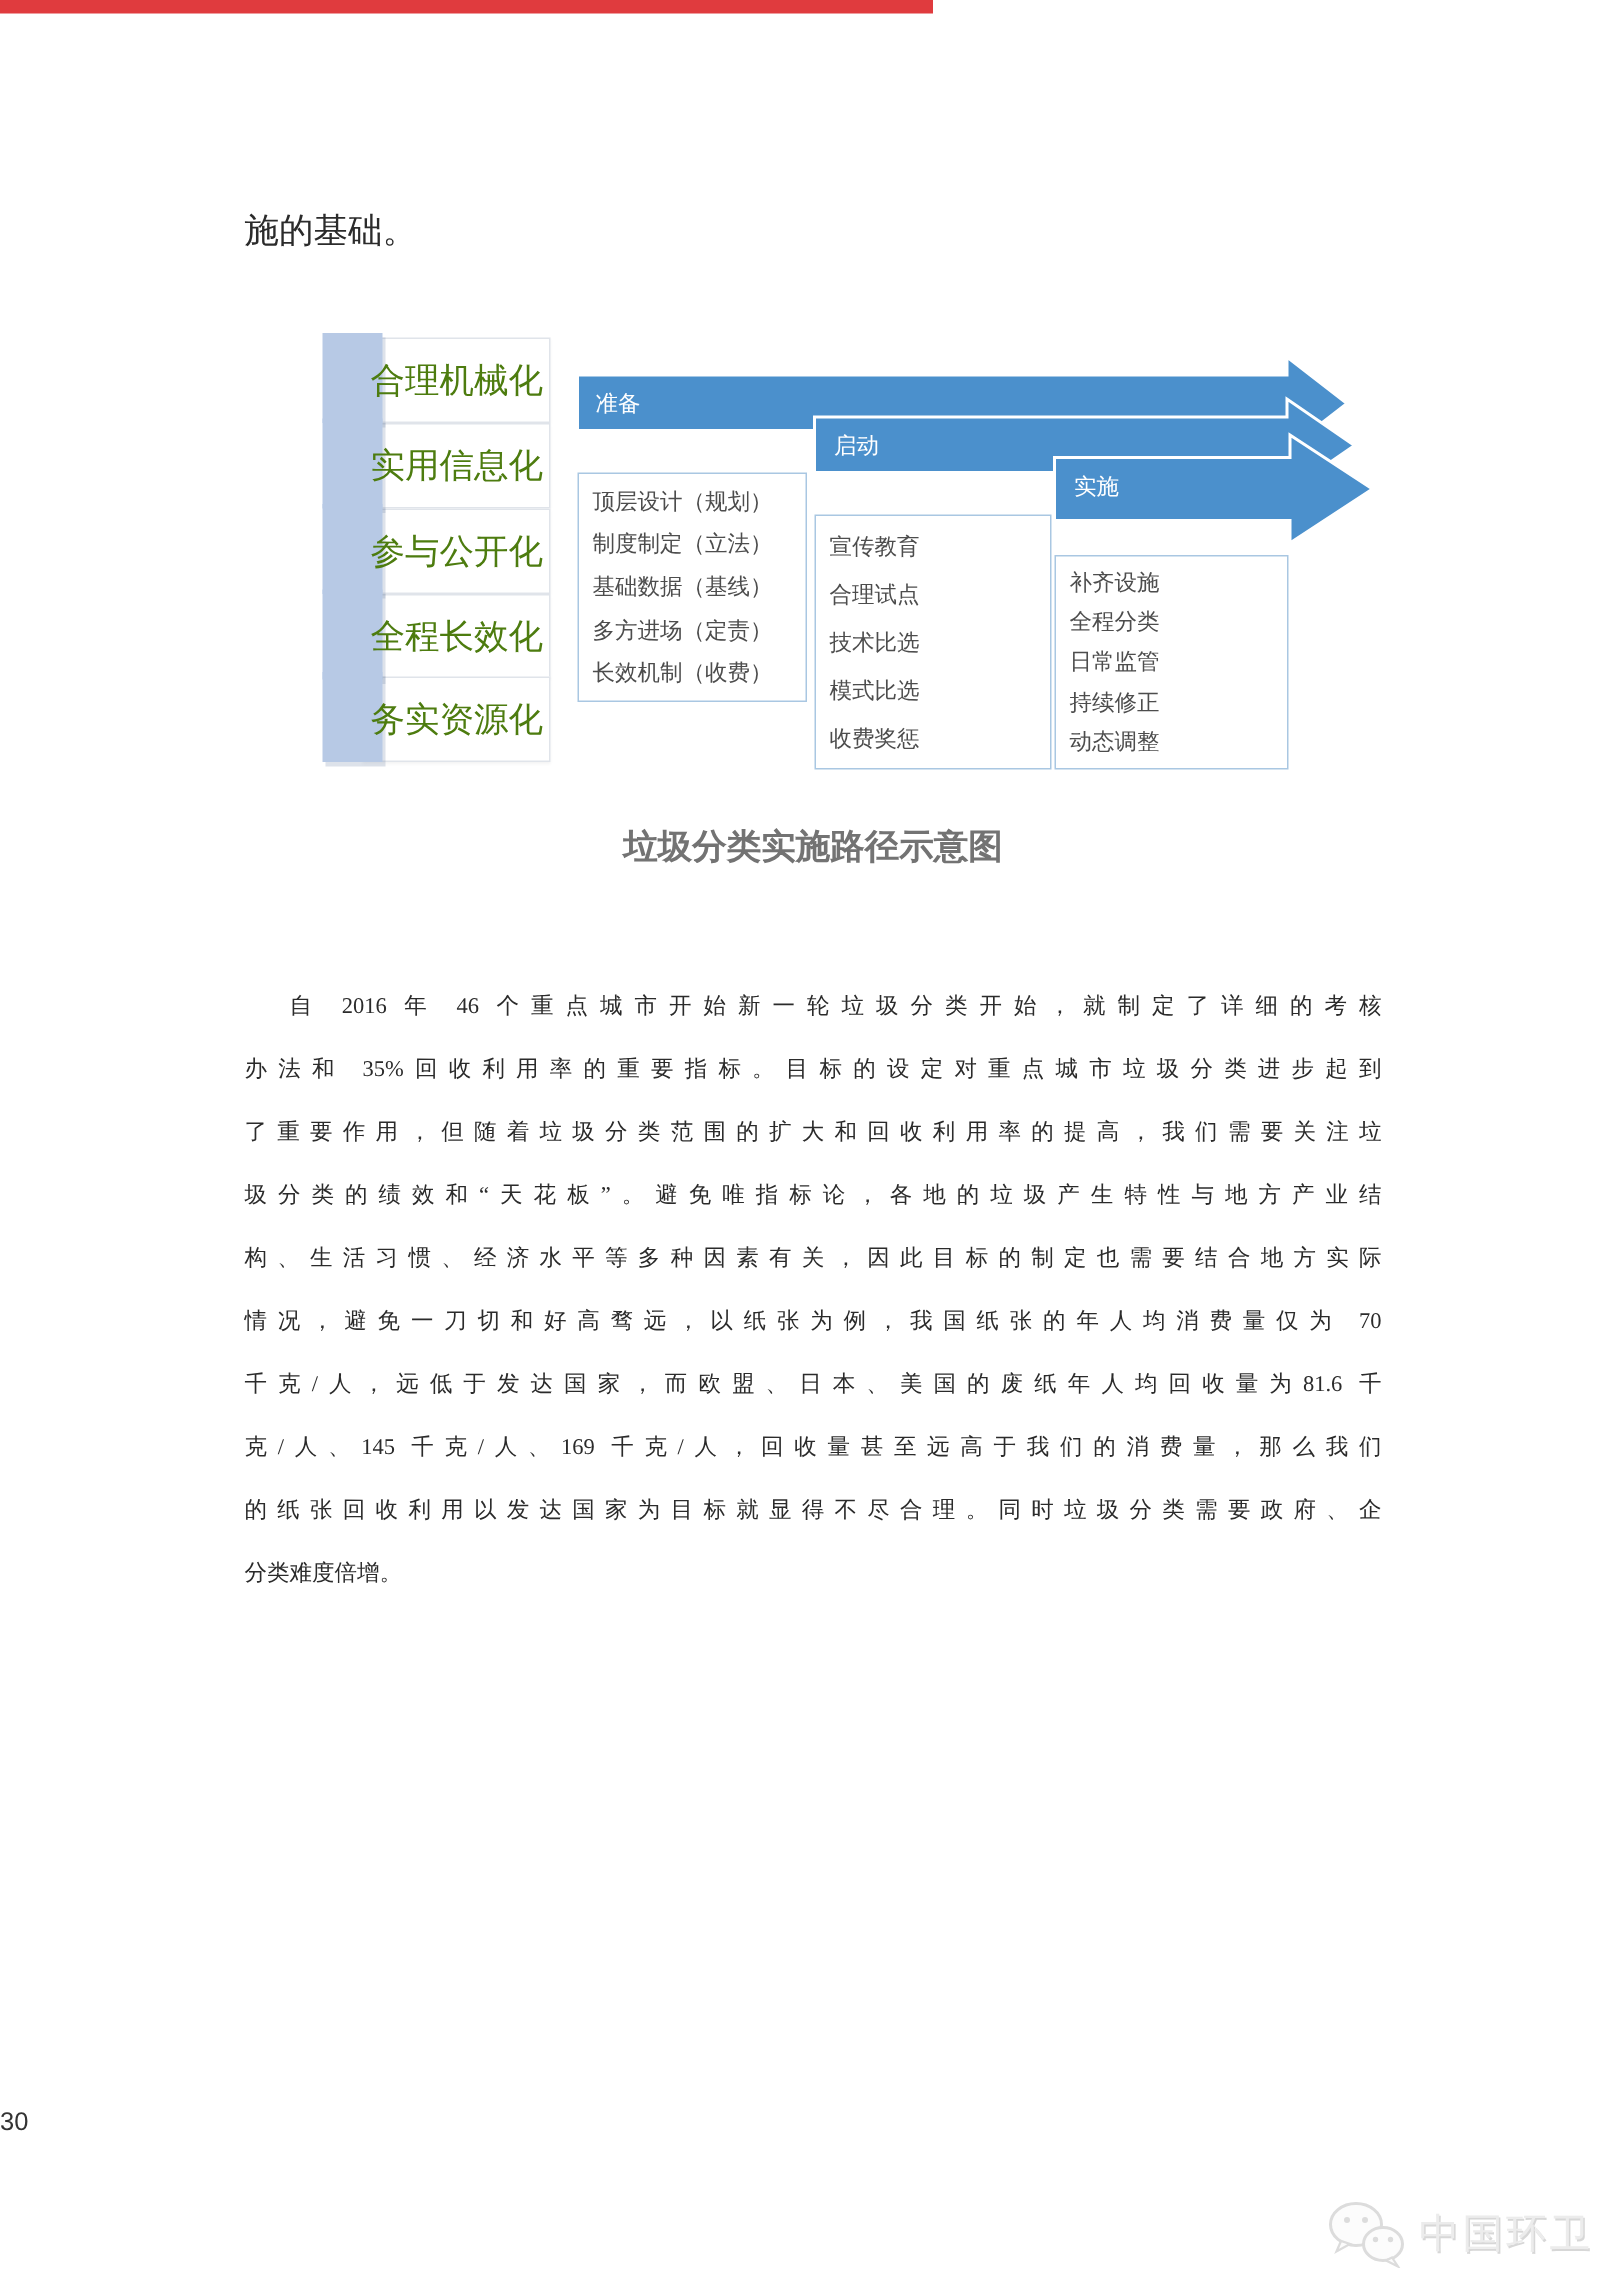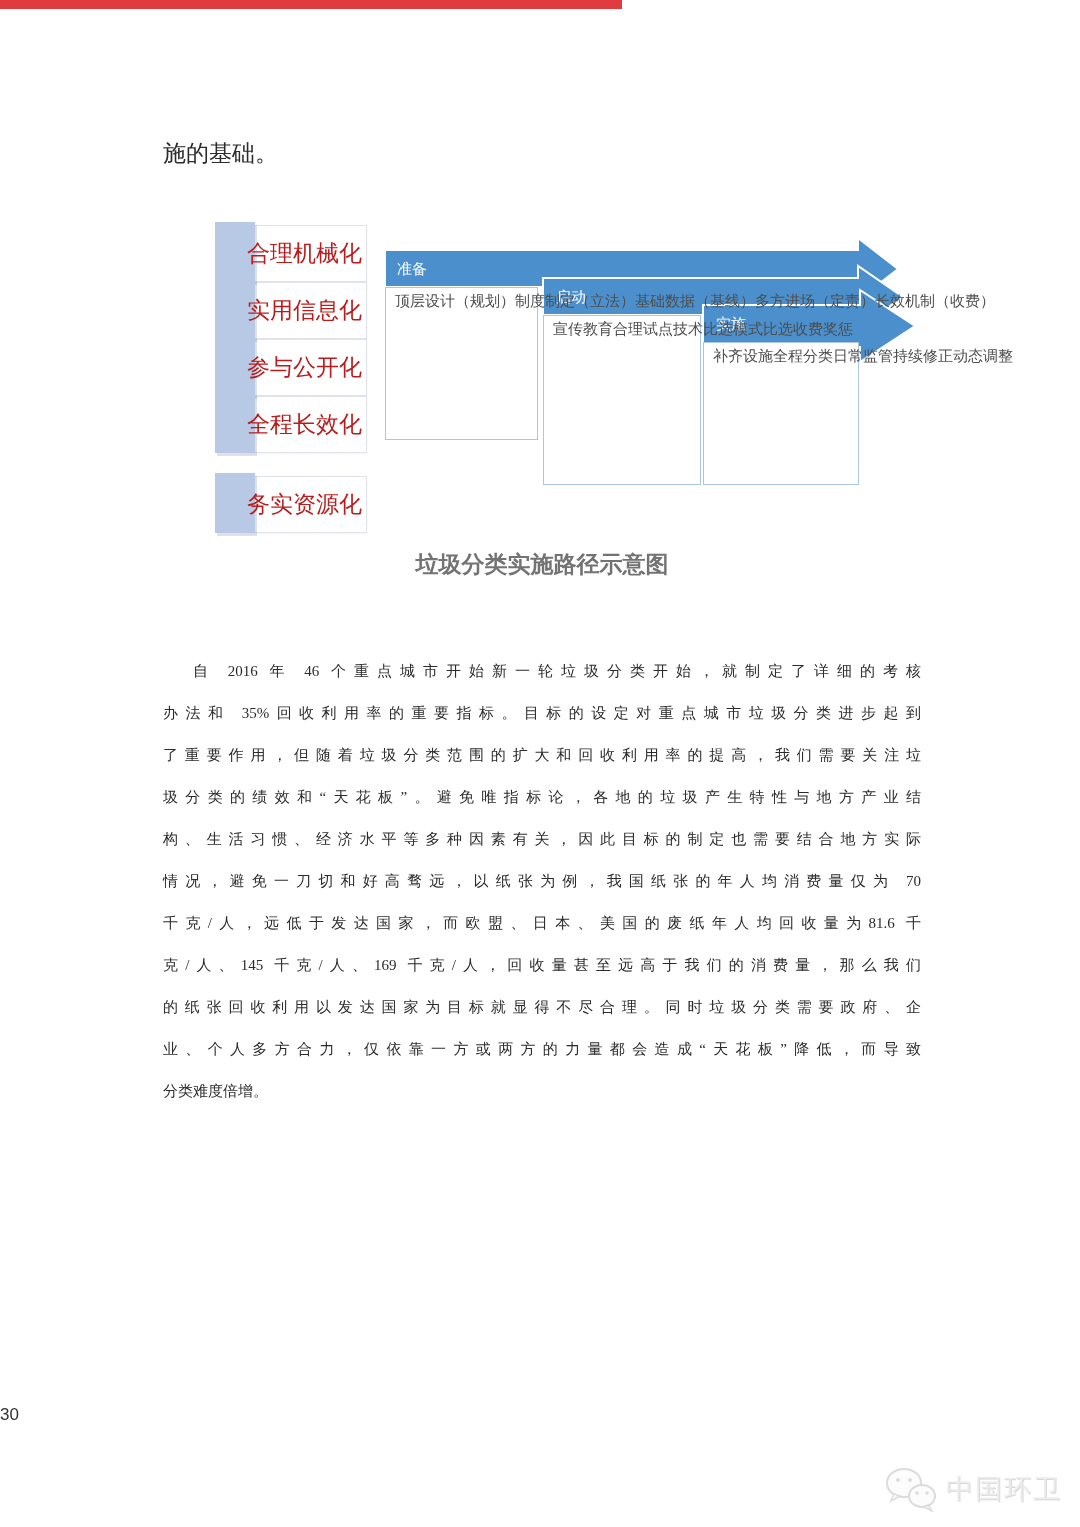--- a/index.html
+++ b/index.html
@@ -11,26 +11,26 @@
   .intro{position:absolute;left:163px;top:138px;font-family:"Liberation Serif",serif;
          font-size:23px;color:#2b2b2b;}
   
   .figure{position:absolute;left:0;top:0;width:1080px;height:560px;}
   .principle{position:absolute;left:215px;width:152px;height:60px;}
   .psq{position:absolute;left:0;top:-3px;width:40px;height:60px;background:#b7c9e5;z-index:2;
        box-shadow:2px 3px 0 rgba(120,140,170,.25);}
   .pbox{position:absolute;left:26px;top:0;width:124px;height:55px;background:#ffffff;
         border:1px solid #e0e4ea;z-index:1;box-shadow:0 1px 2px rgba(0,0,0,.05);}
   .plabel{position:absolute;left:32px;top:0;width:120px;height:52px;line-height:57px;z-index:3;
-          color:#b91c1c;font-size:23px;white-space:nowrap;}
+          color:#4d7c0f;font-size:23px;white-space:nowrap;}
   .stage-svg{position:absolute;overflow:visible;}
   .stage-title{position:absolute;color:#ffffff;font-size:15px;z-index:5;}
   .stage-body{position:absolute;background:#ffffff;border:1px solid #a9c7e2;z-index:6;
-              display:flex;flex-direction:row;justify-content:space-around;
-              padding:4px 0 4px 9px;box-sizing:border-box;}
+              display:flex;flex-direction:column;justify-content:space-around;
+              padding:4px 0 4px 9px;box-sizing:border-box;margin-top:28px;}
   .stage-item{font-size:15px;color:#4d4d4d;white-space:nowrap;}
   
   .caption{position:absolute;left:163px;top:549px;width:758px;text-align:center;
            font-weight:bold;font-size:23px;color:#737373;}
   .heading{position:absolute;left:163px;top:591px;font-weight:bold;font-size:28px;
            color:#111111;margin:0;}
   .para{position:absolute;left:163px;top:650px;width:758px;
         font-family:"Liberation Serif",serif;font-size:15px;color:#2b2b2b;}
   .pline{line-height:42px;text-align:justify;text-align-last:justify;white-space:nowrap;}
   .pline.indent{text-indent:2em;}
@@ -66,21 +66,21 @@
     <div class="principle" style="top:339px">
       <span class="psq"></span>
       <span class="pbox"></span>
       <span class="plabel">参与公开化</span>
     </div>
     <div class="principle" style="top:396px">
       <span class="psq"></span>
       <span class="pbox"></span>
       <span class="plabel">全程长效化</span>
     </div>
-    <div class="principle" style="top:476px">
+    <div class="principle" style="top:451px">
       <span class="psq"></span>
       <span class="pbox"></span>
       <span class="plabel">务实资源化</span>
     </div>
 
     <svg class="stage-svg" style="left:385px;top:238px;" width="515" height="62">
       <polygon points="0,12 473,12 473,0 513,31 473,62 473,49 0,49" stroke="#ffffff" stroke-width="2" fill="#4b90cc"></polygon>
     </svg>
     <svg class="stage-svg" style="left:543px;top:266px;" width="362" height="62">
       <polygon points="0,12 315,12 315,0 360,31 315,62 315,49 0,49" stroke="#ffffff" stroke-width="2" fill="#4b90cc"></polygon>
@@ -125,21 +125,20 @@
   <div class="para">
     <div class="pline indent">自 2016 年 46 个重点城市开始新一轮垃圾分类开始，就制定了详细的考核</div>
     <div class="pline">办法和 35%回收利用率的重要指标。目标的设定对重点城市垃圾分类进步起到</div>
     <div class="pline">了重要作用，但随着垃圾分类范围的扩大和回收利用率的提高，我们需要关注垃</div>
     <div class="pline">圾分类的绩效和“天花板”。避免唯指标论，各地的垃圾产生特性与地方产业结</div>
     <div class="pline">构、生活习惯、经济水平等多种因素有关，因此目标的制定也需要结合地方实际</div>
     <div class="pline">情况，避免一刀切和好高骛远，以纸张为例，我国纸张的年人均消费量仅为 70</div>
     <div class="pline">千克/人，远低于发达国家，而欧盟、日本、美国的废纸年人均回收量为81.6 千</div>
     <div class="pline">克/人、145 千克/人、169 千克/人，回收量甚至远高于我们的消费量，那么我们</div>
     <div class="pline">的纸张回收利用以发达国家为目标就显得不尽合理。同时垃圾分类需要政府、企</div>
-    <div class="pline">业、个人多方合力，仅依靠一方或两方的力量都会造成“天花板”降低，而导致</div>
     <div class="pline last">分类难度倍增。</div>
   </div>
 
   <div class="pageno">30</div>
 
   <div class="watermark">
     <svg width="54" height="46" viewBox="0 0 54 46">
       <ellipse cx="20" cy="17" rx="17" ry="14" fill="#fcfcfc" stroke="#dcdcdc" stroke-width="2"></ellipse>
       <path d="M10 28 L7 35 L16 30 Z" fill="#fcfcfc" stroke="#dcdcdc" stroke-width="1.5"></path>
       <circle cx="14" cy="14" r="2" fill="#dcdcdc"></circle>

